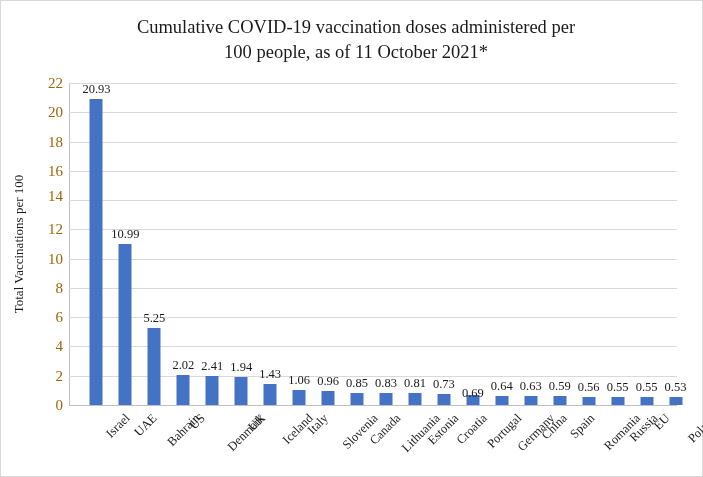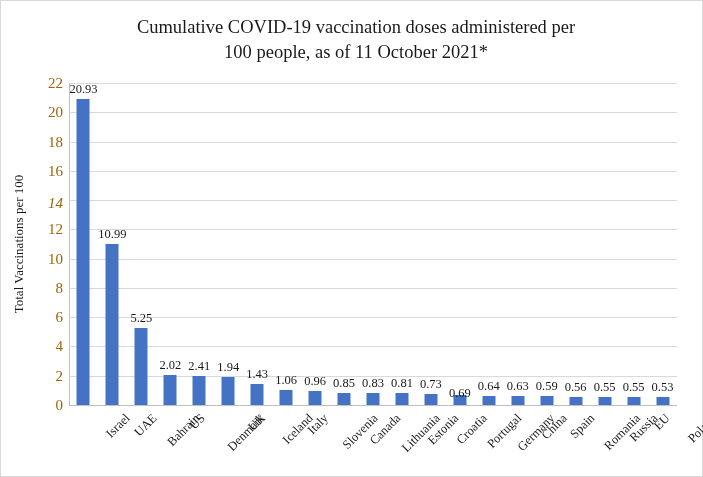--- a/index.html
+++ b/index.html
@@ -88,20 +88,21 @@
     display: block;
     transform: rotate(-90deg);
     white-space: nowrap;
     font-size: 13px;
     color: #1a1a1a;
   }
   .bar-slot {
     position: absolute;
     bottom: 0;
     height: 322px;
+    padding-left: 26px;
   }
   .bar {
     position: absolute;
     bottom: 0;
     left: 50%;
     transform: translateX(-50%);
     width: 13px;
     background: #4472c4;
   }
   .bar-label {
@@ -154,21 +155,21 @@
         <div class="gridline" style="top: 0px;"></div>
       </div>
     <div id="yticks">
         <div class="ytick" style="top: 322px;">0</div>
         <div class="ytick" style="top: 292.727px;">2</div>
         <div class="ytick" style="top: 263.455px;">4</div>
         <div class="ytick" style="top: 234.182px;">6</div>
         <div class="ytick" style="top: 204.909px;">8</div>
         <div class="ytick" style="top: 175.636px;">10</div>
         <div class="ytick" style="top: 146.364px;">12</div>
-        <div class="ytick" style="top: 120px; font-style: italic;">14</div>
+        <div class="ytick" style="top: 113px;">14</div>
         <div class="ytick" style="top: 87.8182px;">16</div>
         <div class="ytick" style="top: 58.5455px;">18</div>
         <div class="ytick" style="top: 29.2727px;">20</div>
         <div class="ytick" style="top: 0px;">22</div>
       </div>
     <div id="bars">
         <div class="bar-slot" style="left: 0px; width: 28.9524px;">
           <div class="bar" style="height: 306.339px; background: rgb(68, 114, 196);"></div>
           <div class="bar-label" style="bottom: 308.339px;">20.93</div>
         </div>

